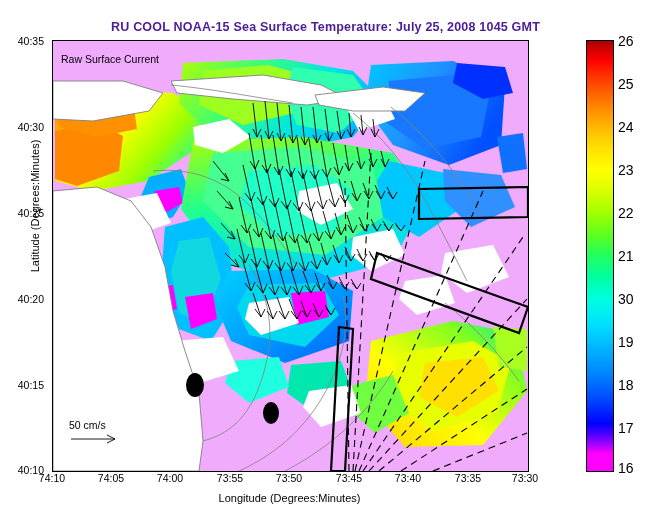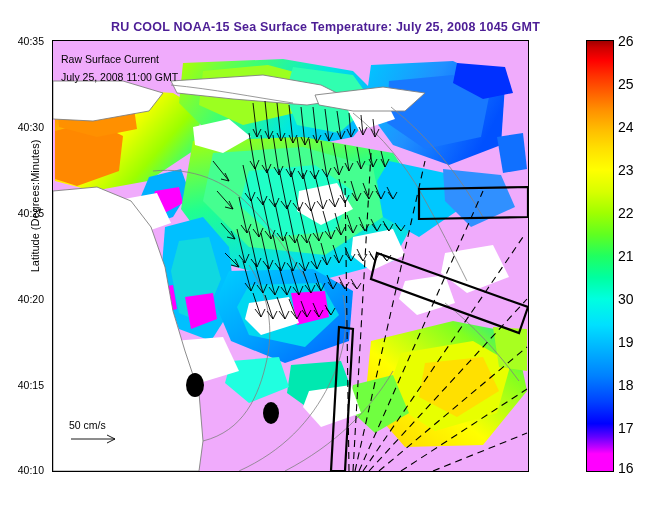--- a/index.html
+++ b/index.html
@@ -315,34 +315,45 @@
         <path d="M286,286 L300,288 L292,430 L278,430 Z"></path>
       </g>
 
       <g class="blob">
         <ellipse cx="142" cy="344" rx="9" ry="12"></ellipse>
         <ellipse cx="218" cy="372" rx="8" ry="11"></ellipse>
       </g>
     </svg>
 
     <div class="anno" style="left:8px;top:12px;">Raw Surface Current</div>
-    <div class="anno" style="left:8px;top:30px;">July 25, 2008 11:00 GMT</div>
     <div class="anno" style="left:16px;top:378px;">50 cm/s</div>
   </div>
 
   <div class="ytickwrap">
     <div class="ytick" style="top:1px;">40:35</div>
     <div class="ytick" style="top:87px;">40:30</div>
     <div class="ytick" style="top:173px;">40:25</div>
     <div class="ytick" style="top:259px;">40:20</div>
     <div class="ytick" style="top:345px;">40:15</div>
     <div class="ytick" style="top:430px;">40:10</div>
   </div>
 
-
+  <div class="xtickwrap">
+    <div class="xtick" style="left:0px;">74:10</div>
+    <div class="xtick" style="left:59px;">74:05</div>
+    <div class="xtick" style="left:118px;">74:00</div>
+    <div class="xtick" style="left:178px;">73:55</div>
+    <div class="xtick" style="left:237px;">73:50</div>
+    <div class="xtick" style="left:297px;">73:45</div>
+    <div class="xtick" style="left:356px;">73:40</div>
+    <div class="xtick" style="left:416px;">73:35</div>
+    <div class="xtick" style="left:473px;">73:30</div>
+  </div>
+
+  <div class="xlab">Longitude (Degrees:Minutes)</div>
   <div class="ylab">Latitude (Degrees:Minutes)</div>
 
   <div id="cbar"></div>
   <div class="cbtick" style="top:41px;">26</div>
   <div class="cbtick" style="top:84px;">25</div>
   <div class="cbtick" style="top:127px;">24</div>
   <div class="cbtick" style="top:170px;">23</div>
   <div class="cbtick" style="top:213px;">22</div>
   <div class="cbtick" style="top:256px;">21</div>
   <div class="cbtick" style="top:299px;">30</div>

